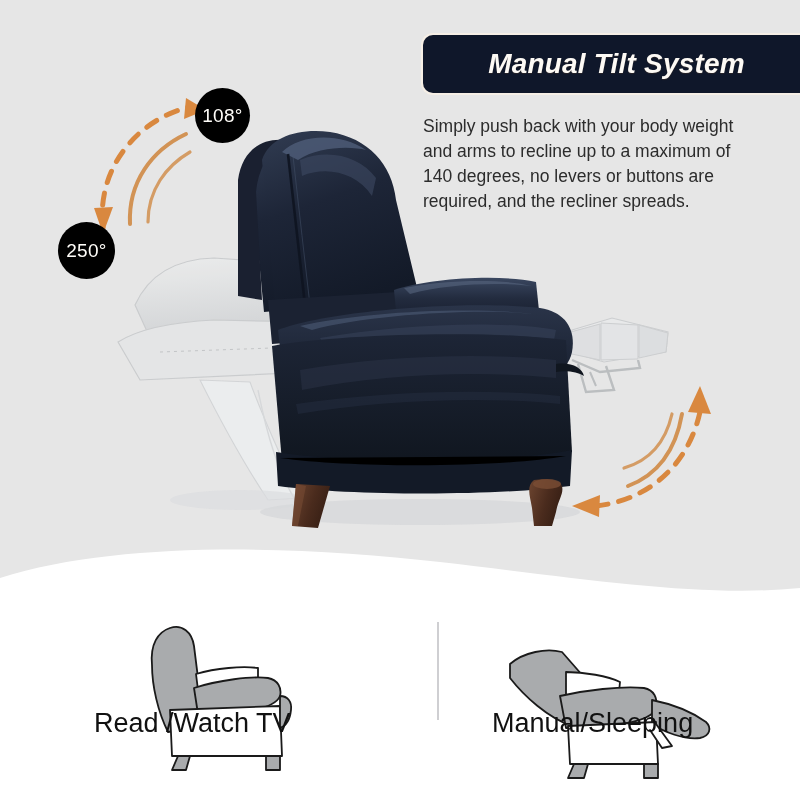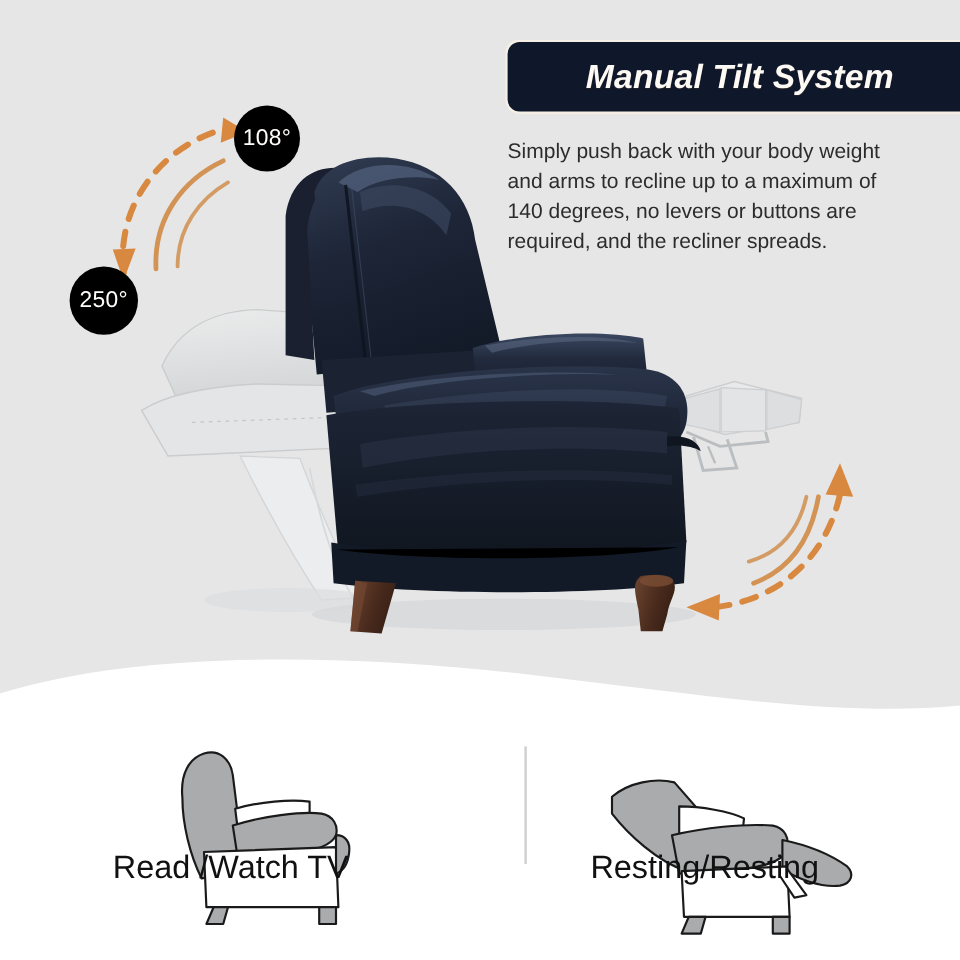--- a/index.html
+++ b/index.html
@@ -301,15 +301,15 @@
 
         <path d="M574 204 L588 204 L584 218 L568 218 Z" fill="#a9abad"></path>
         <path d="M644 204 L658 204 L658 218 L644 218 Z" fill="#a9abad"></path>
       </g>
     </svg>
 
     <div class="v-divider" style="top:62px"></div>
   </div>
 
   <div class="panel-label label-left">Read /Watch TV</div>
-  <div class="panel-label label-right">Resting/Resting</div>
+  <div class="panel-label label-right">Manual/Sleeping</div>
 
 </div>
 
 </body></html>

